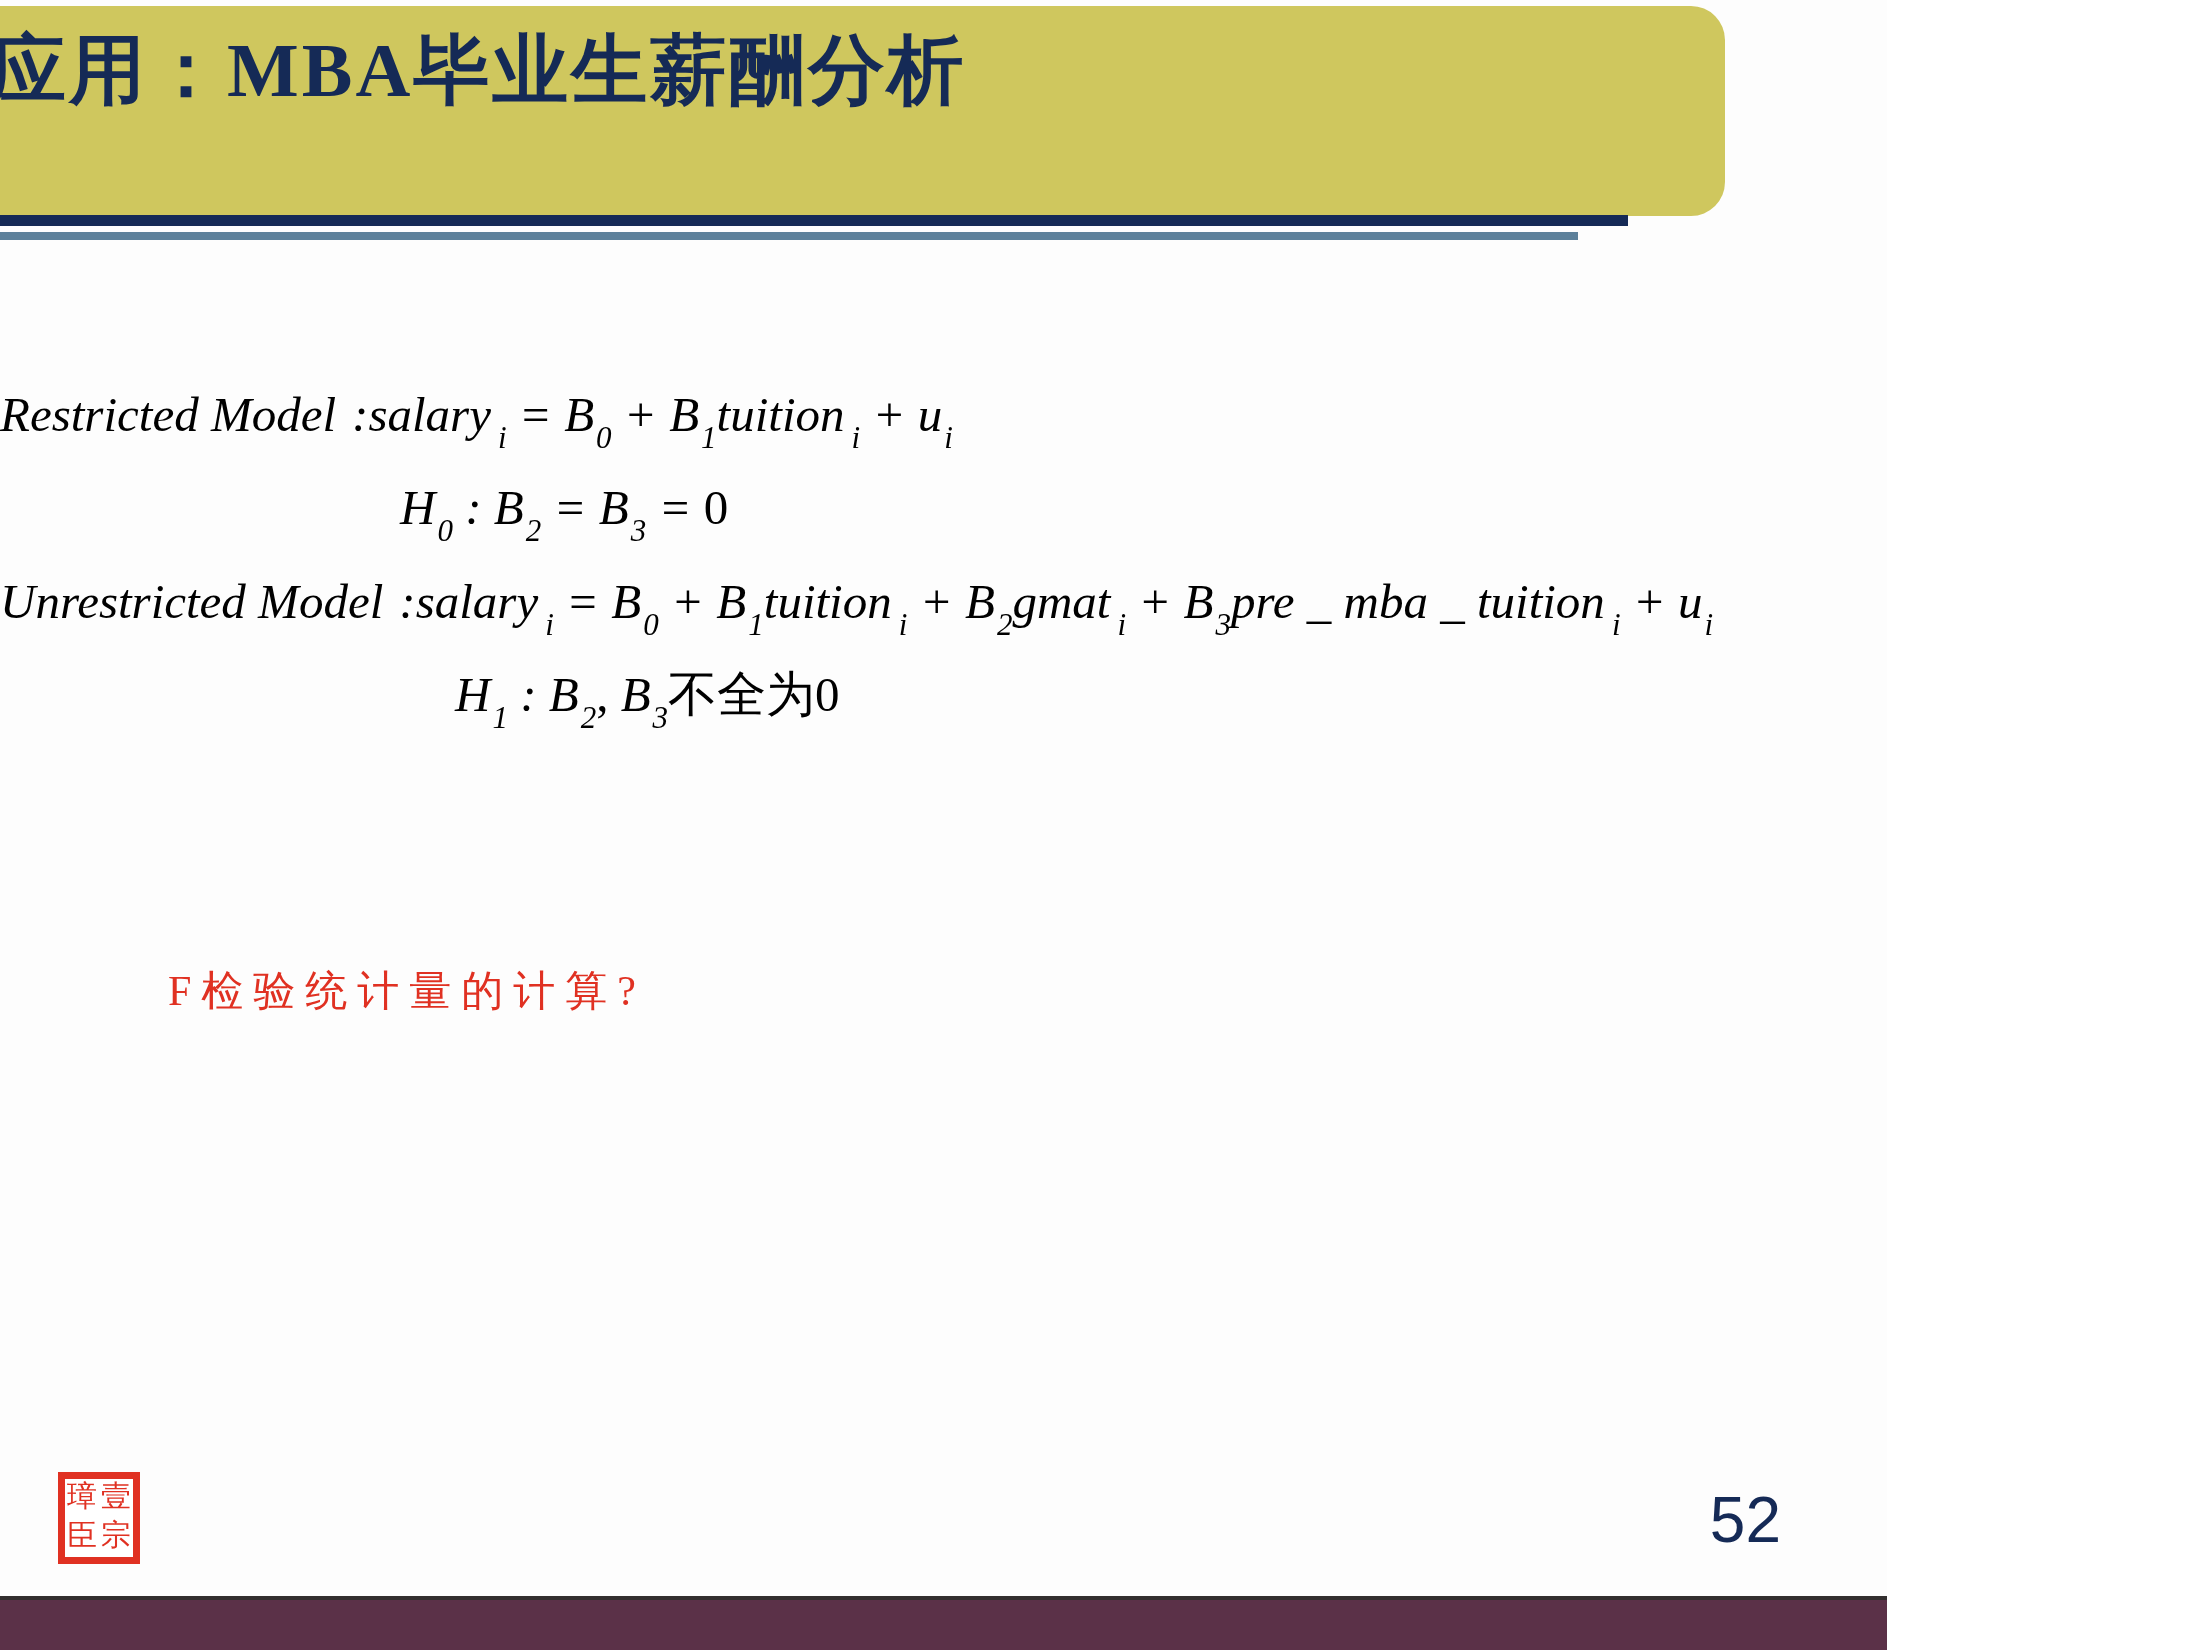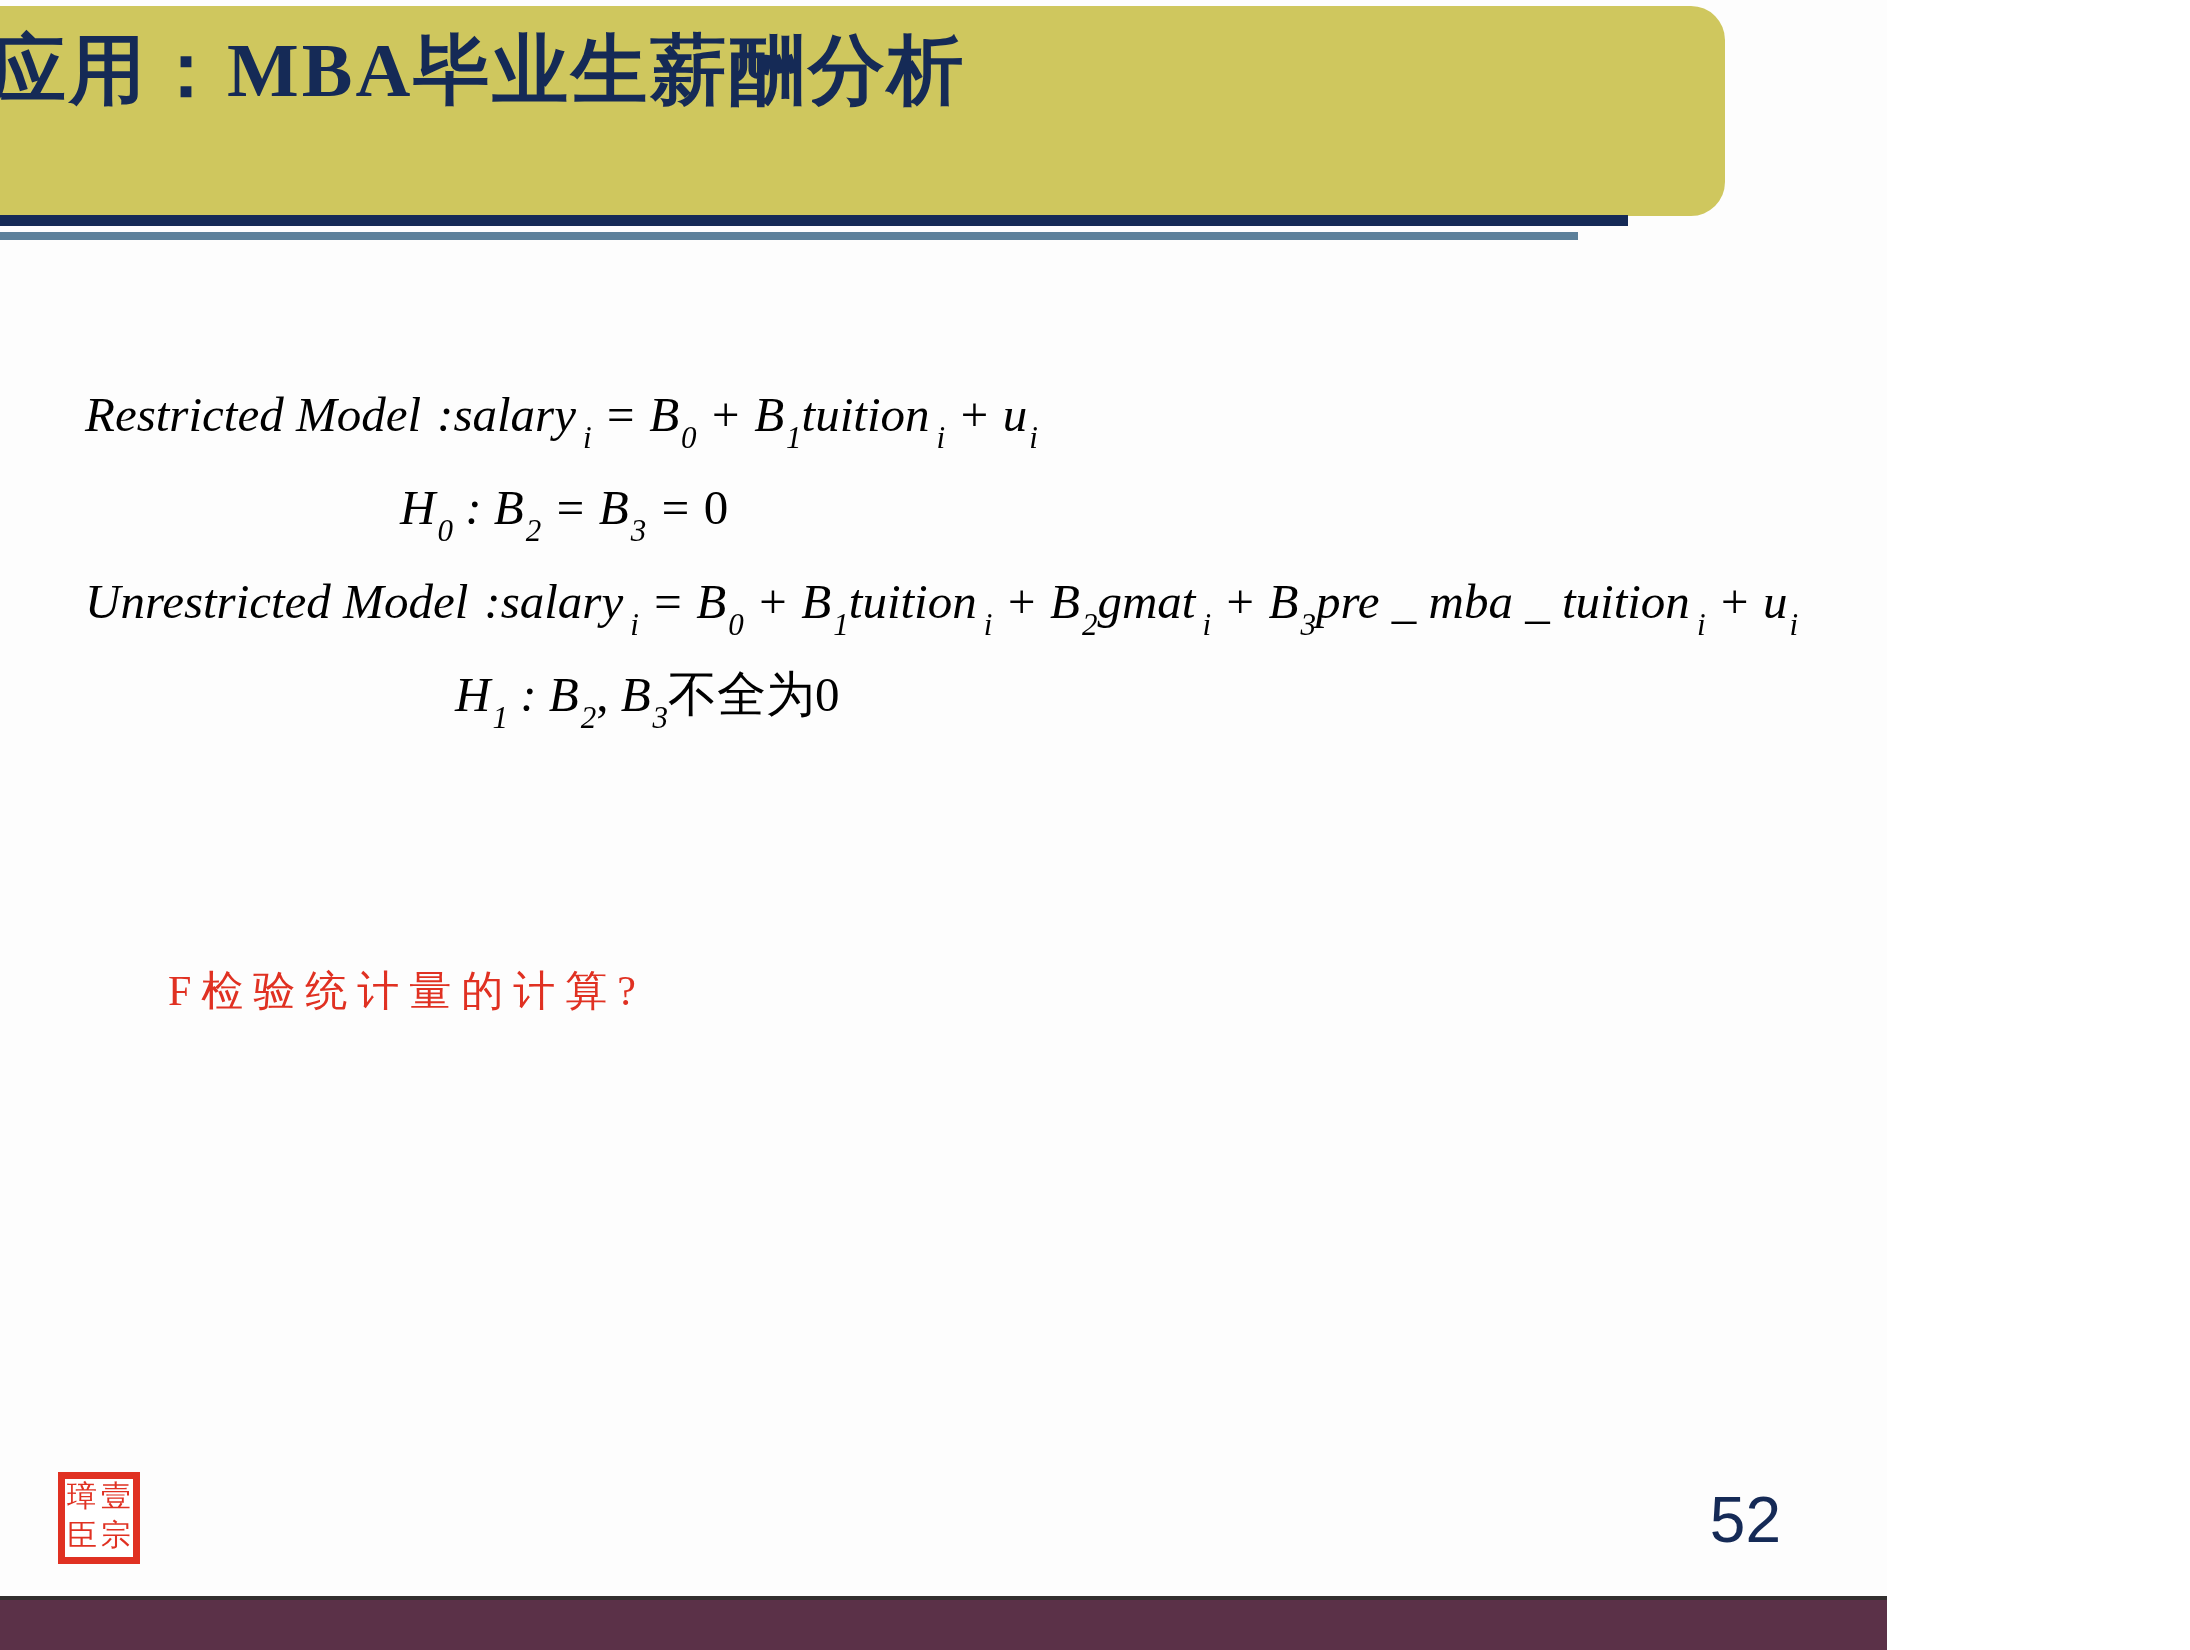--- a/index.html
+++ b/index.html
@@ -65,21 +65,21 @@
     width: 2190px;
   }
   .eq {
     font-family: "Liberation Serif", serif;
     font-style: italic;
     font-size: 49px;
     color: #000000;
     white-space: nowrap;
     line-height: 1.02;
   }
-  .eq-left   { margin-left: 85px; }
+  .eq-left   { }
   .eq-center { margin-left: 400px; }
   .eq-center2{ margin-left: 455px; }
   .eq-row    { margin-bottom: 36px; }
 
   .sub {
     font-size: 31px;
     vertical-align: sub;
     font-style: italic;
     padding-left: 2px;
     position: relative;

